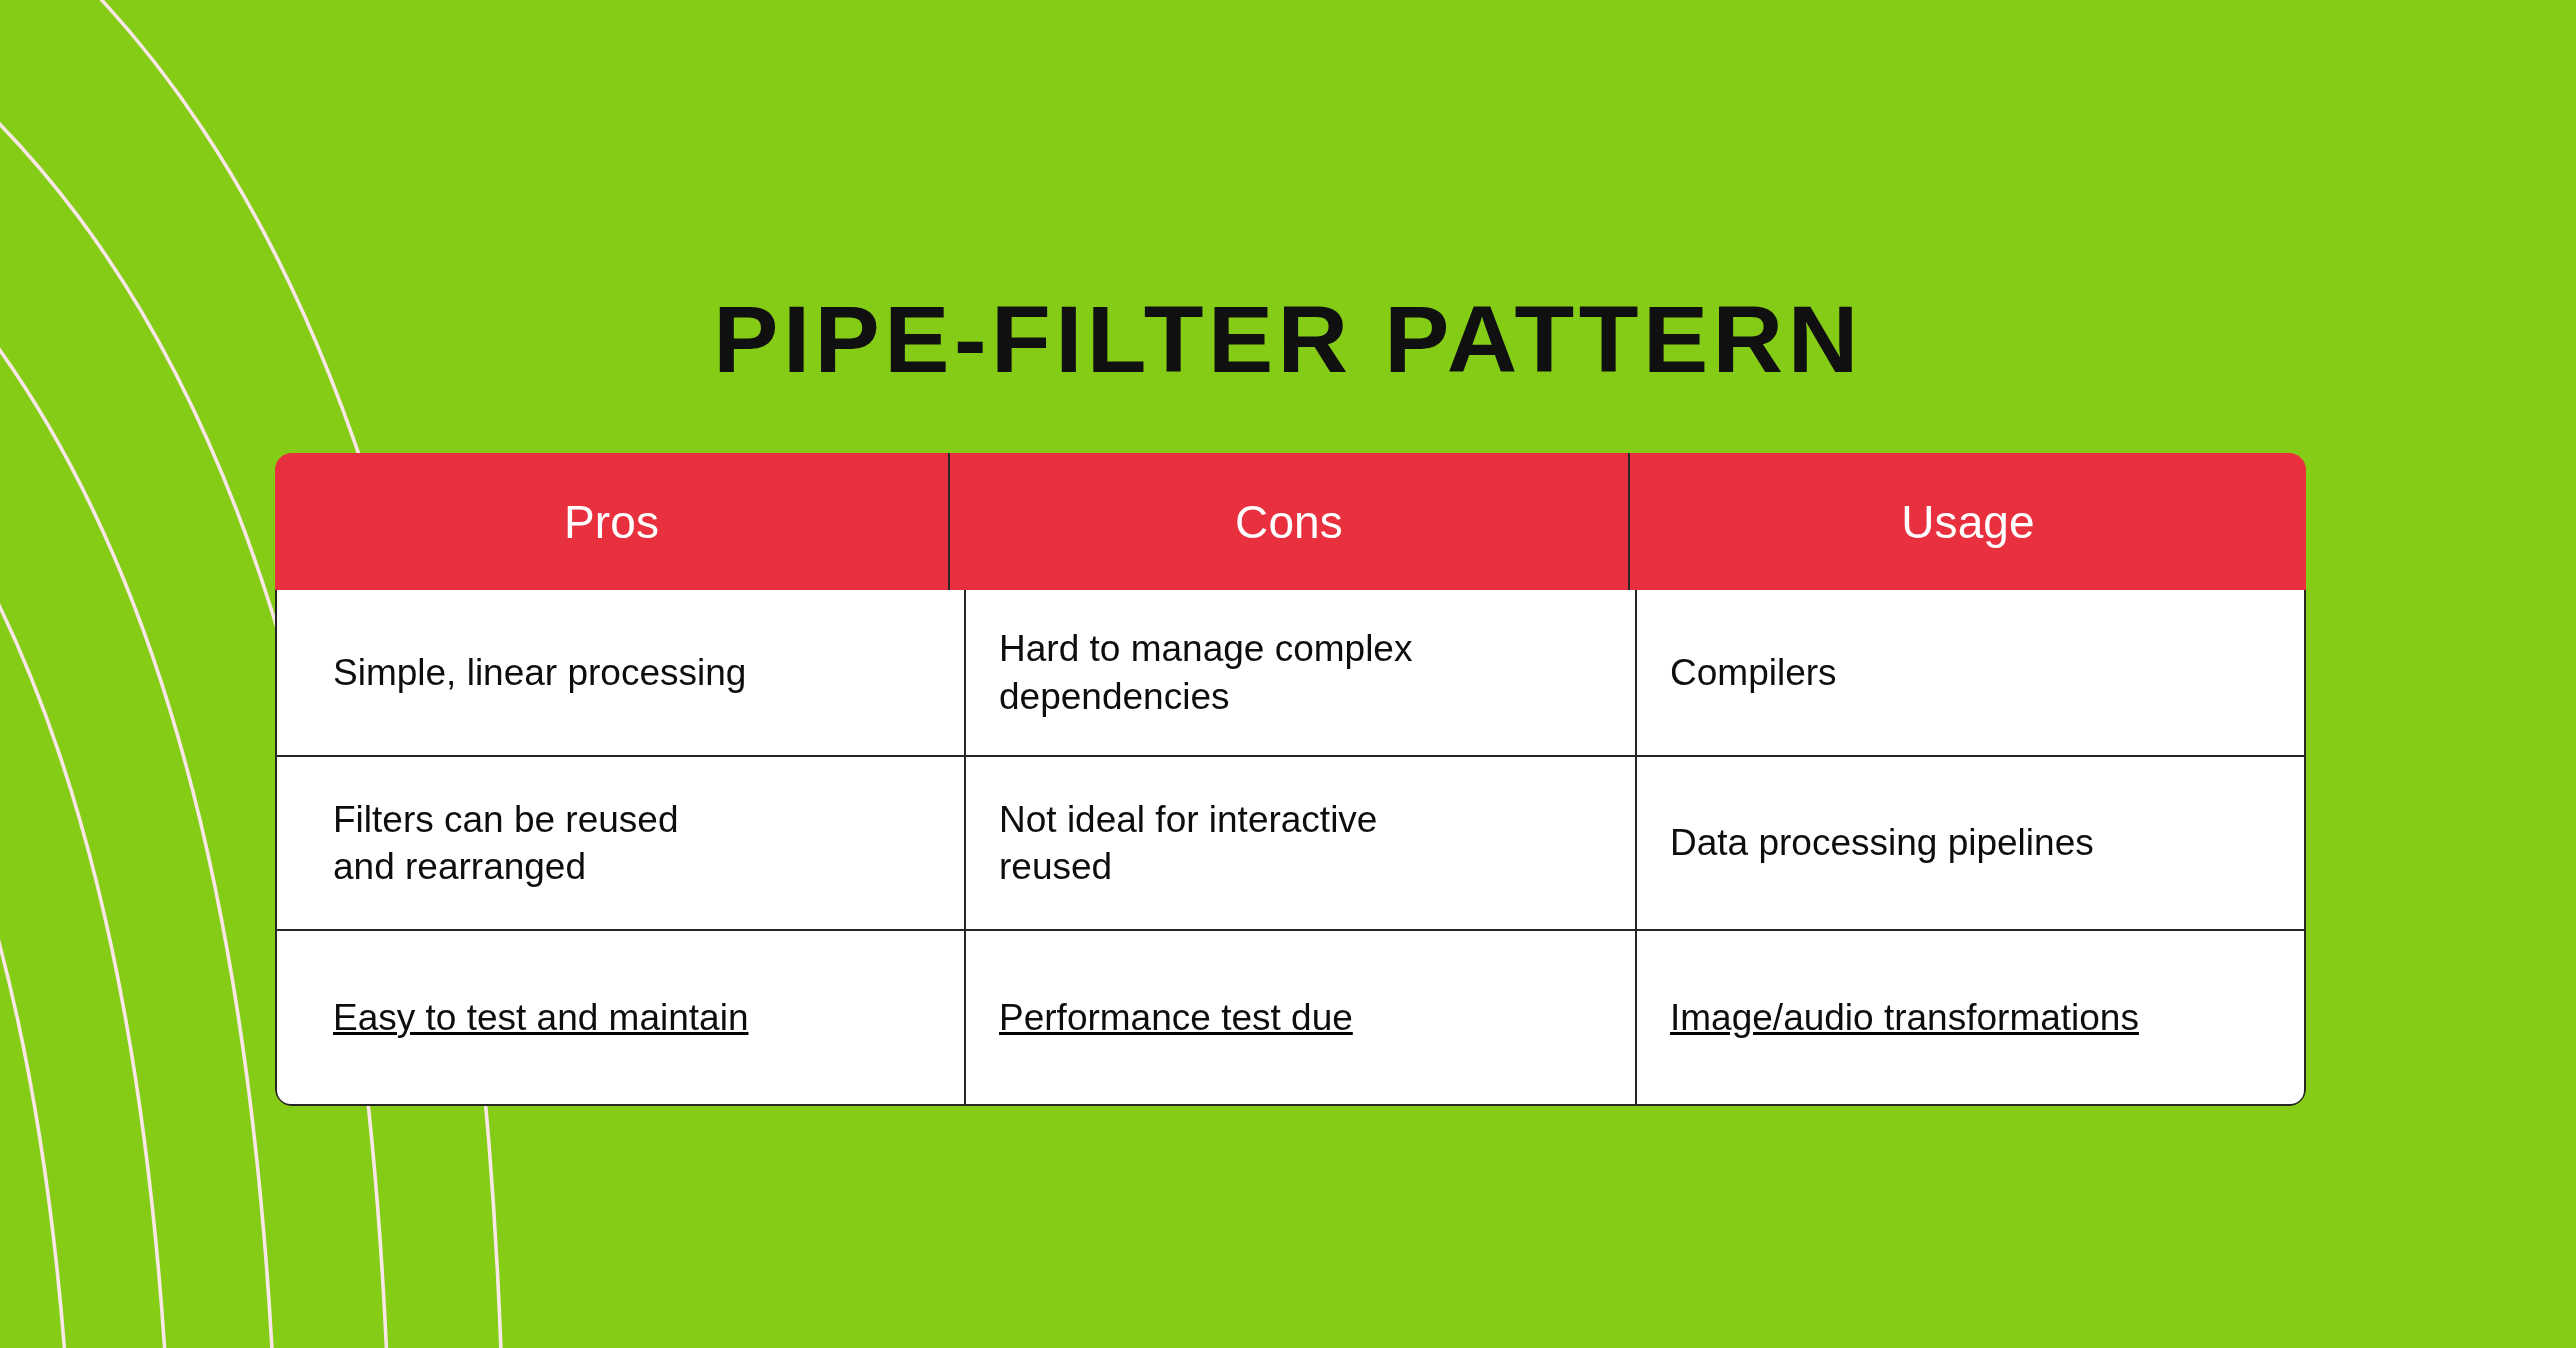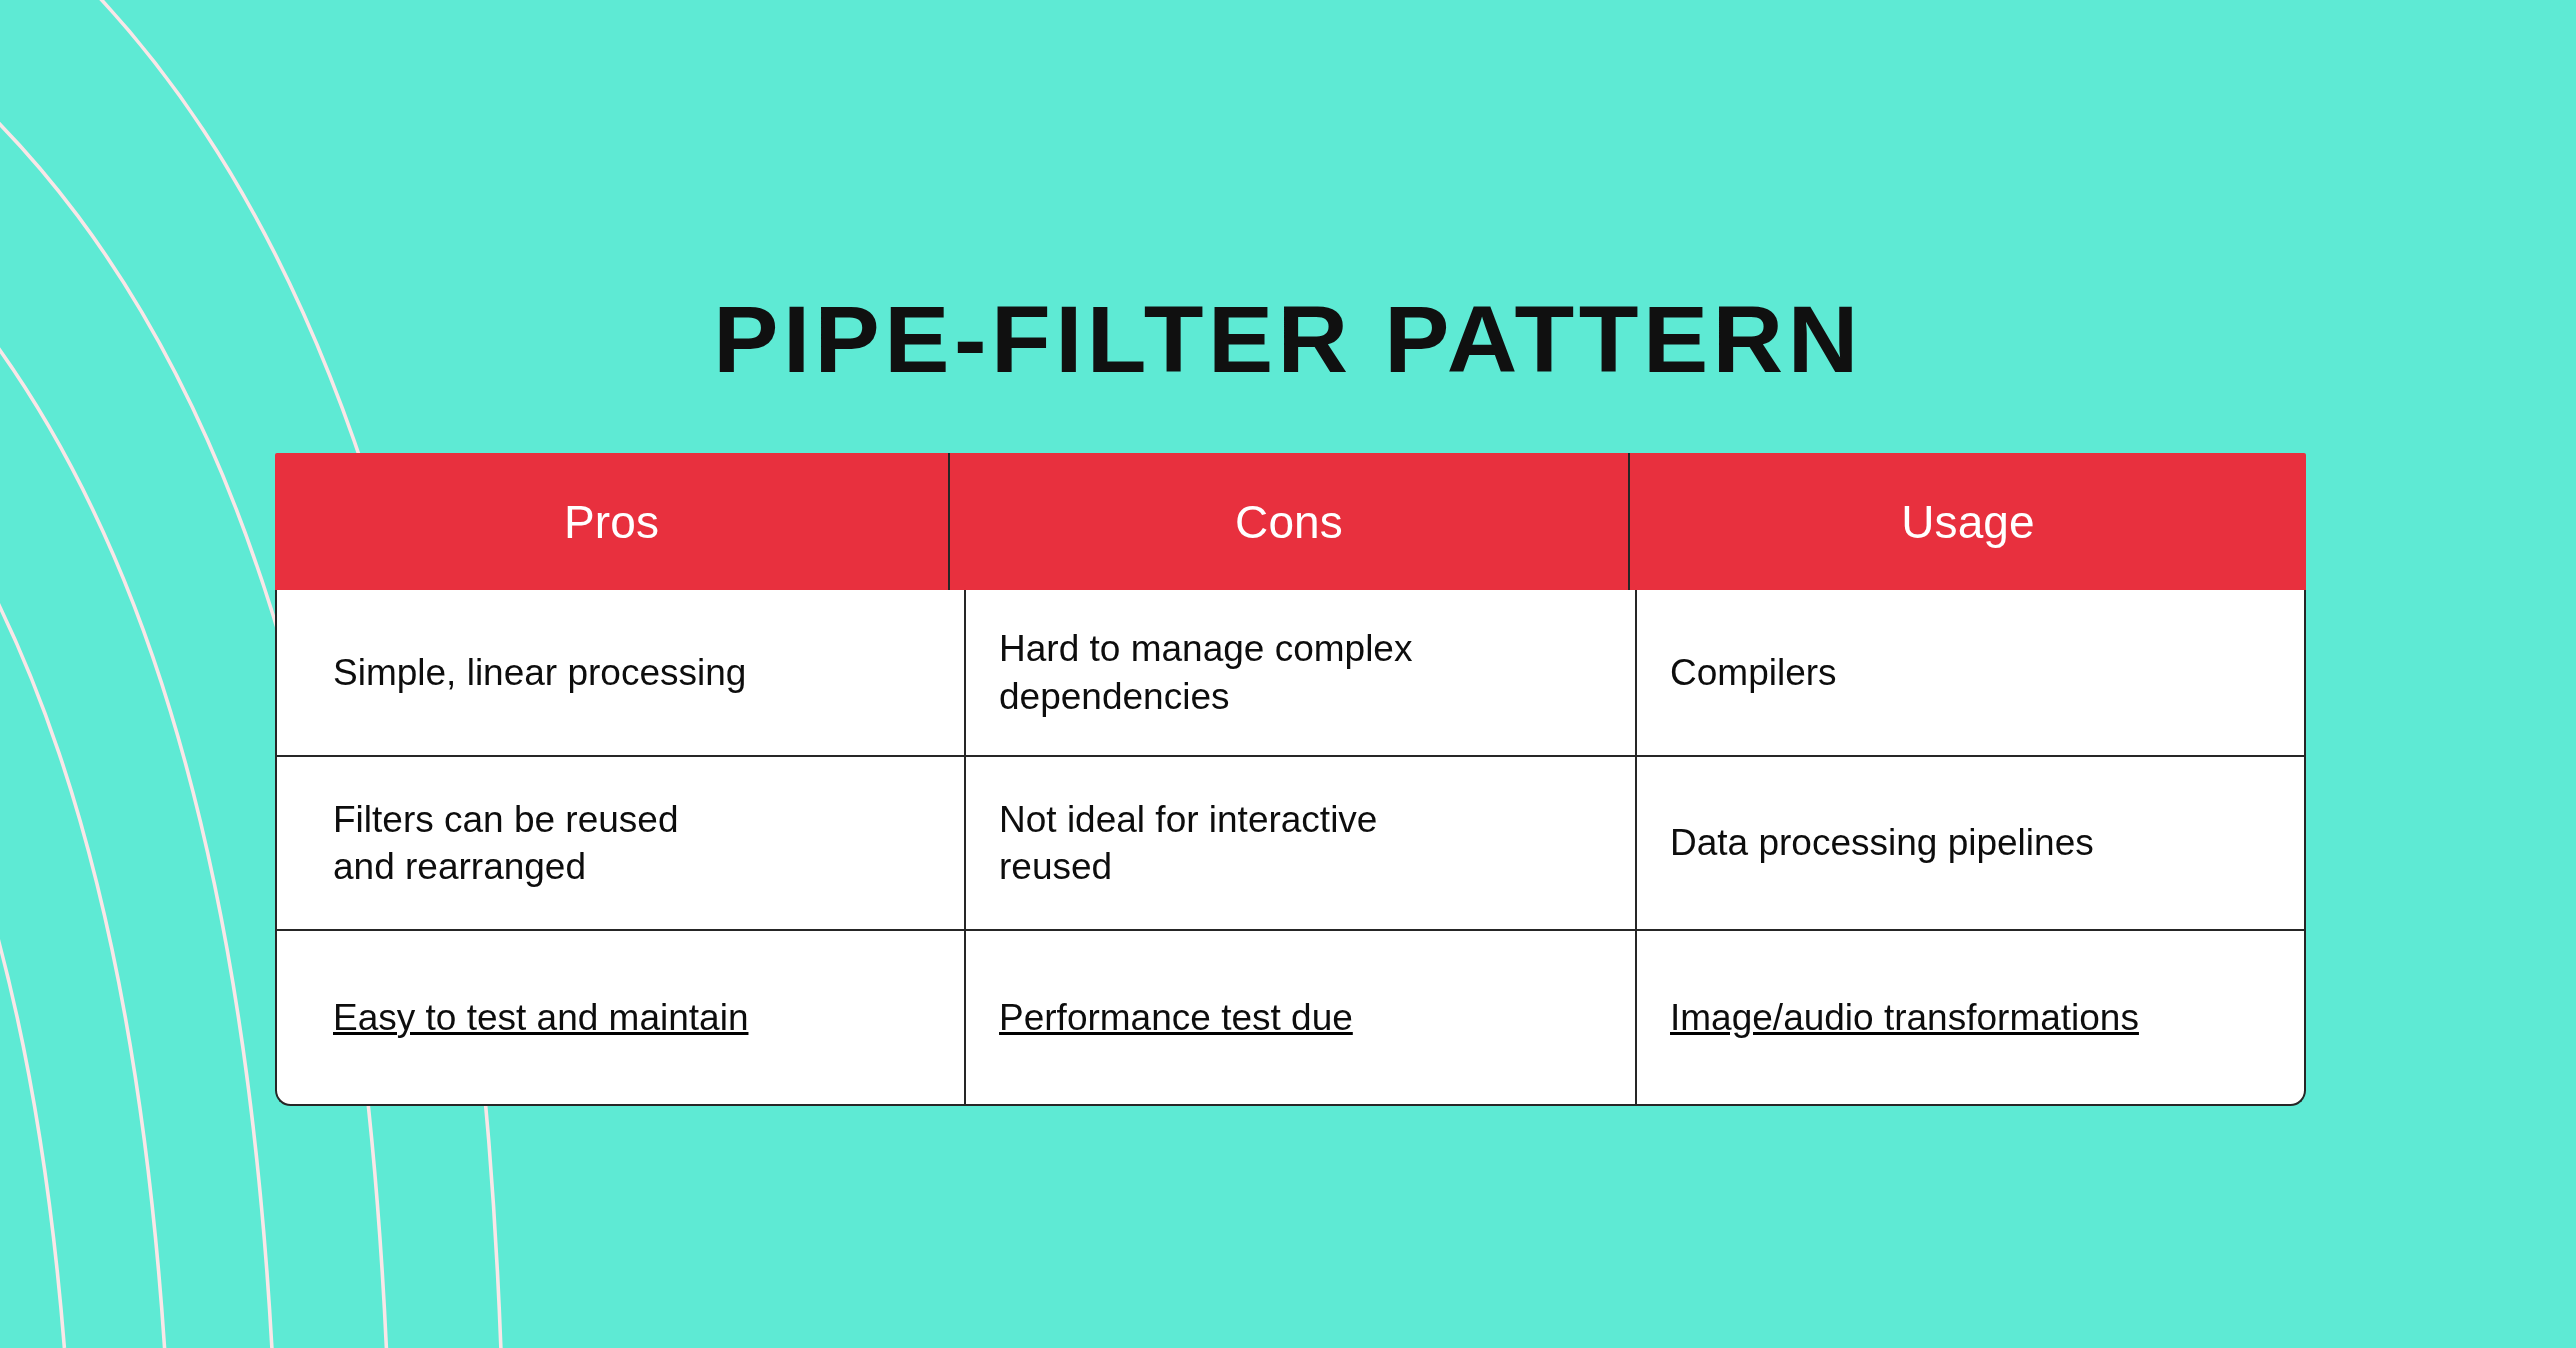--- a/index.html
+++ b/index.html
@@ -9,21 +9,21 @@
   }
   body {
     font-family: "Liberation Sans", "DejaVu Sans", sans-serif;
     -webkit-font-smoothing: antialiased;
   }
 
   #slide {
     position: relative;
     width: 2576px;
     height: 1348px;
-    background: #5eead4;
+    background: #84cc16;
     overflow: hidden;
   }
 
   
   #bg-decor {
     position: absolute;
     inset: 0;
     width: 2576px;
     height: 1348px;
     pointer-events: none;
@@ -46,21 +46,21 @@
     transform-origin: center;
     white-space: nowrap;
   }
 
   
   #comparison-table {
     position: absolute;
     left: 275px;
     top: 453px;
     width: 2031px;
-    border-radius: 2px;
+    border-radius: 17px;
     overflow: hidden;
     box-sizing: border-box;
   }
 
   .t-row {
     display: flex;
     width: 100%;
     box-sizing: border-box;
   }
 

